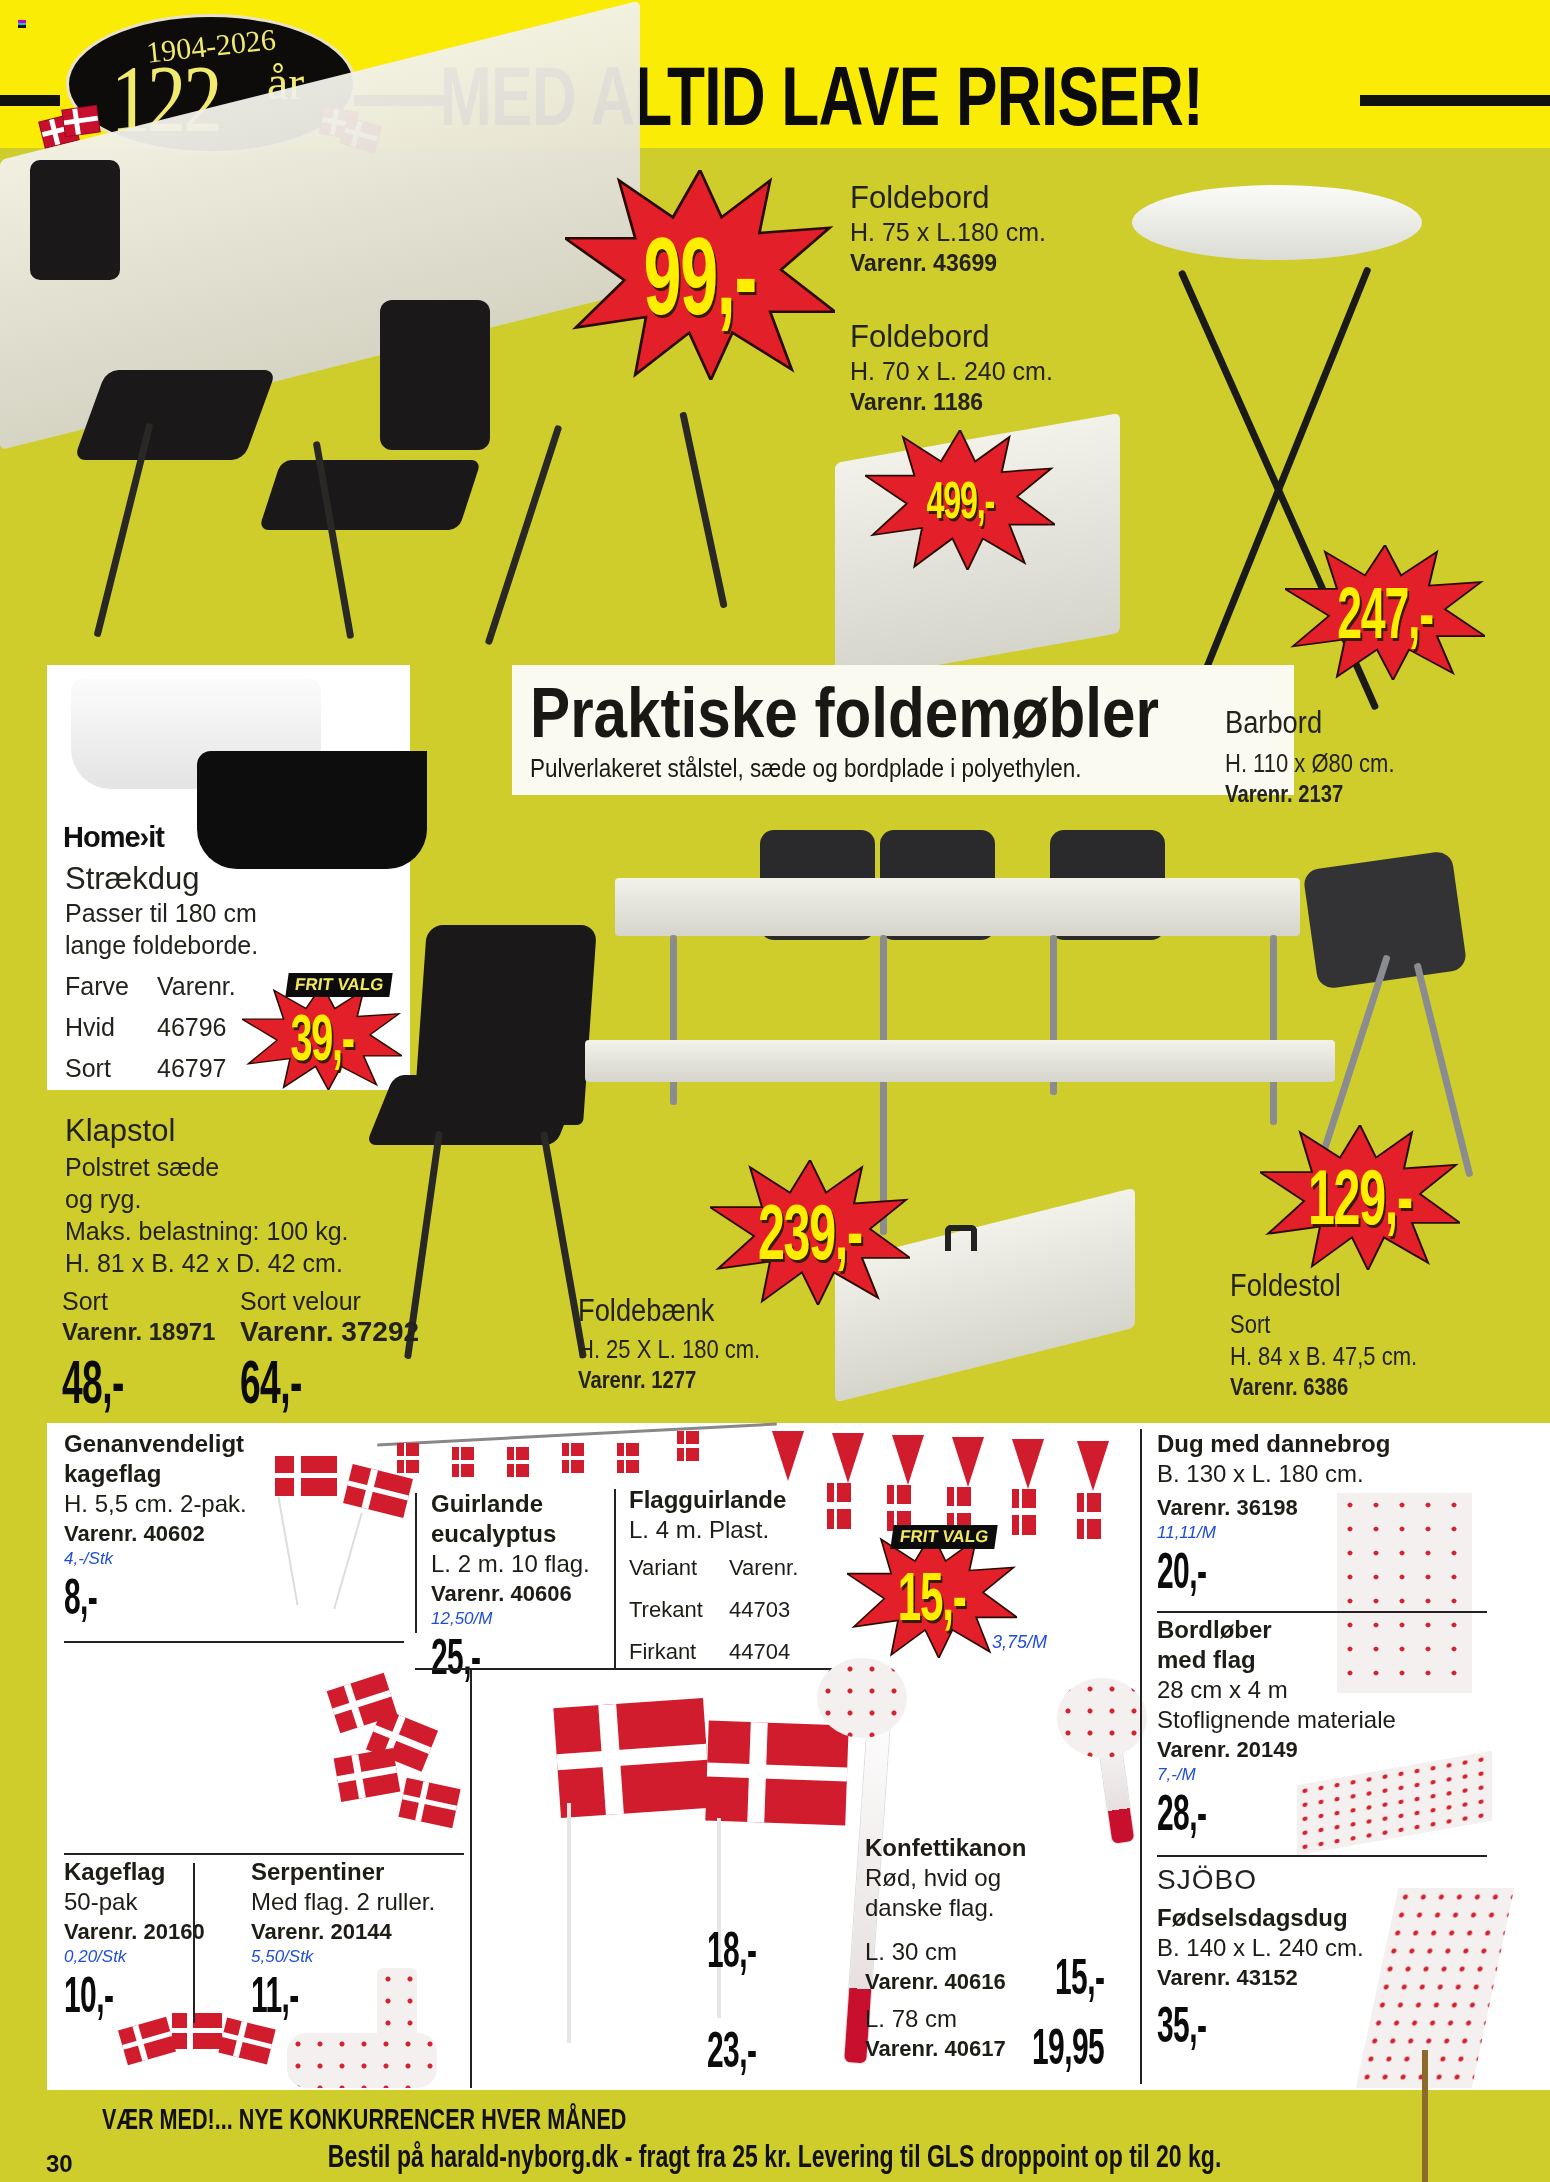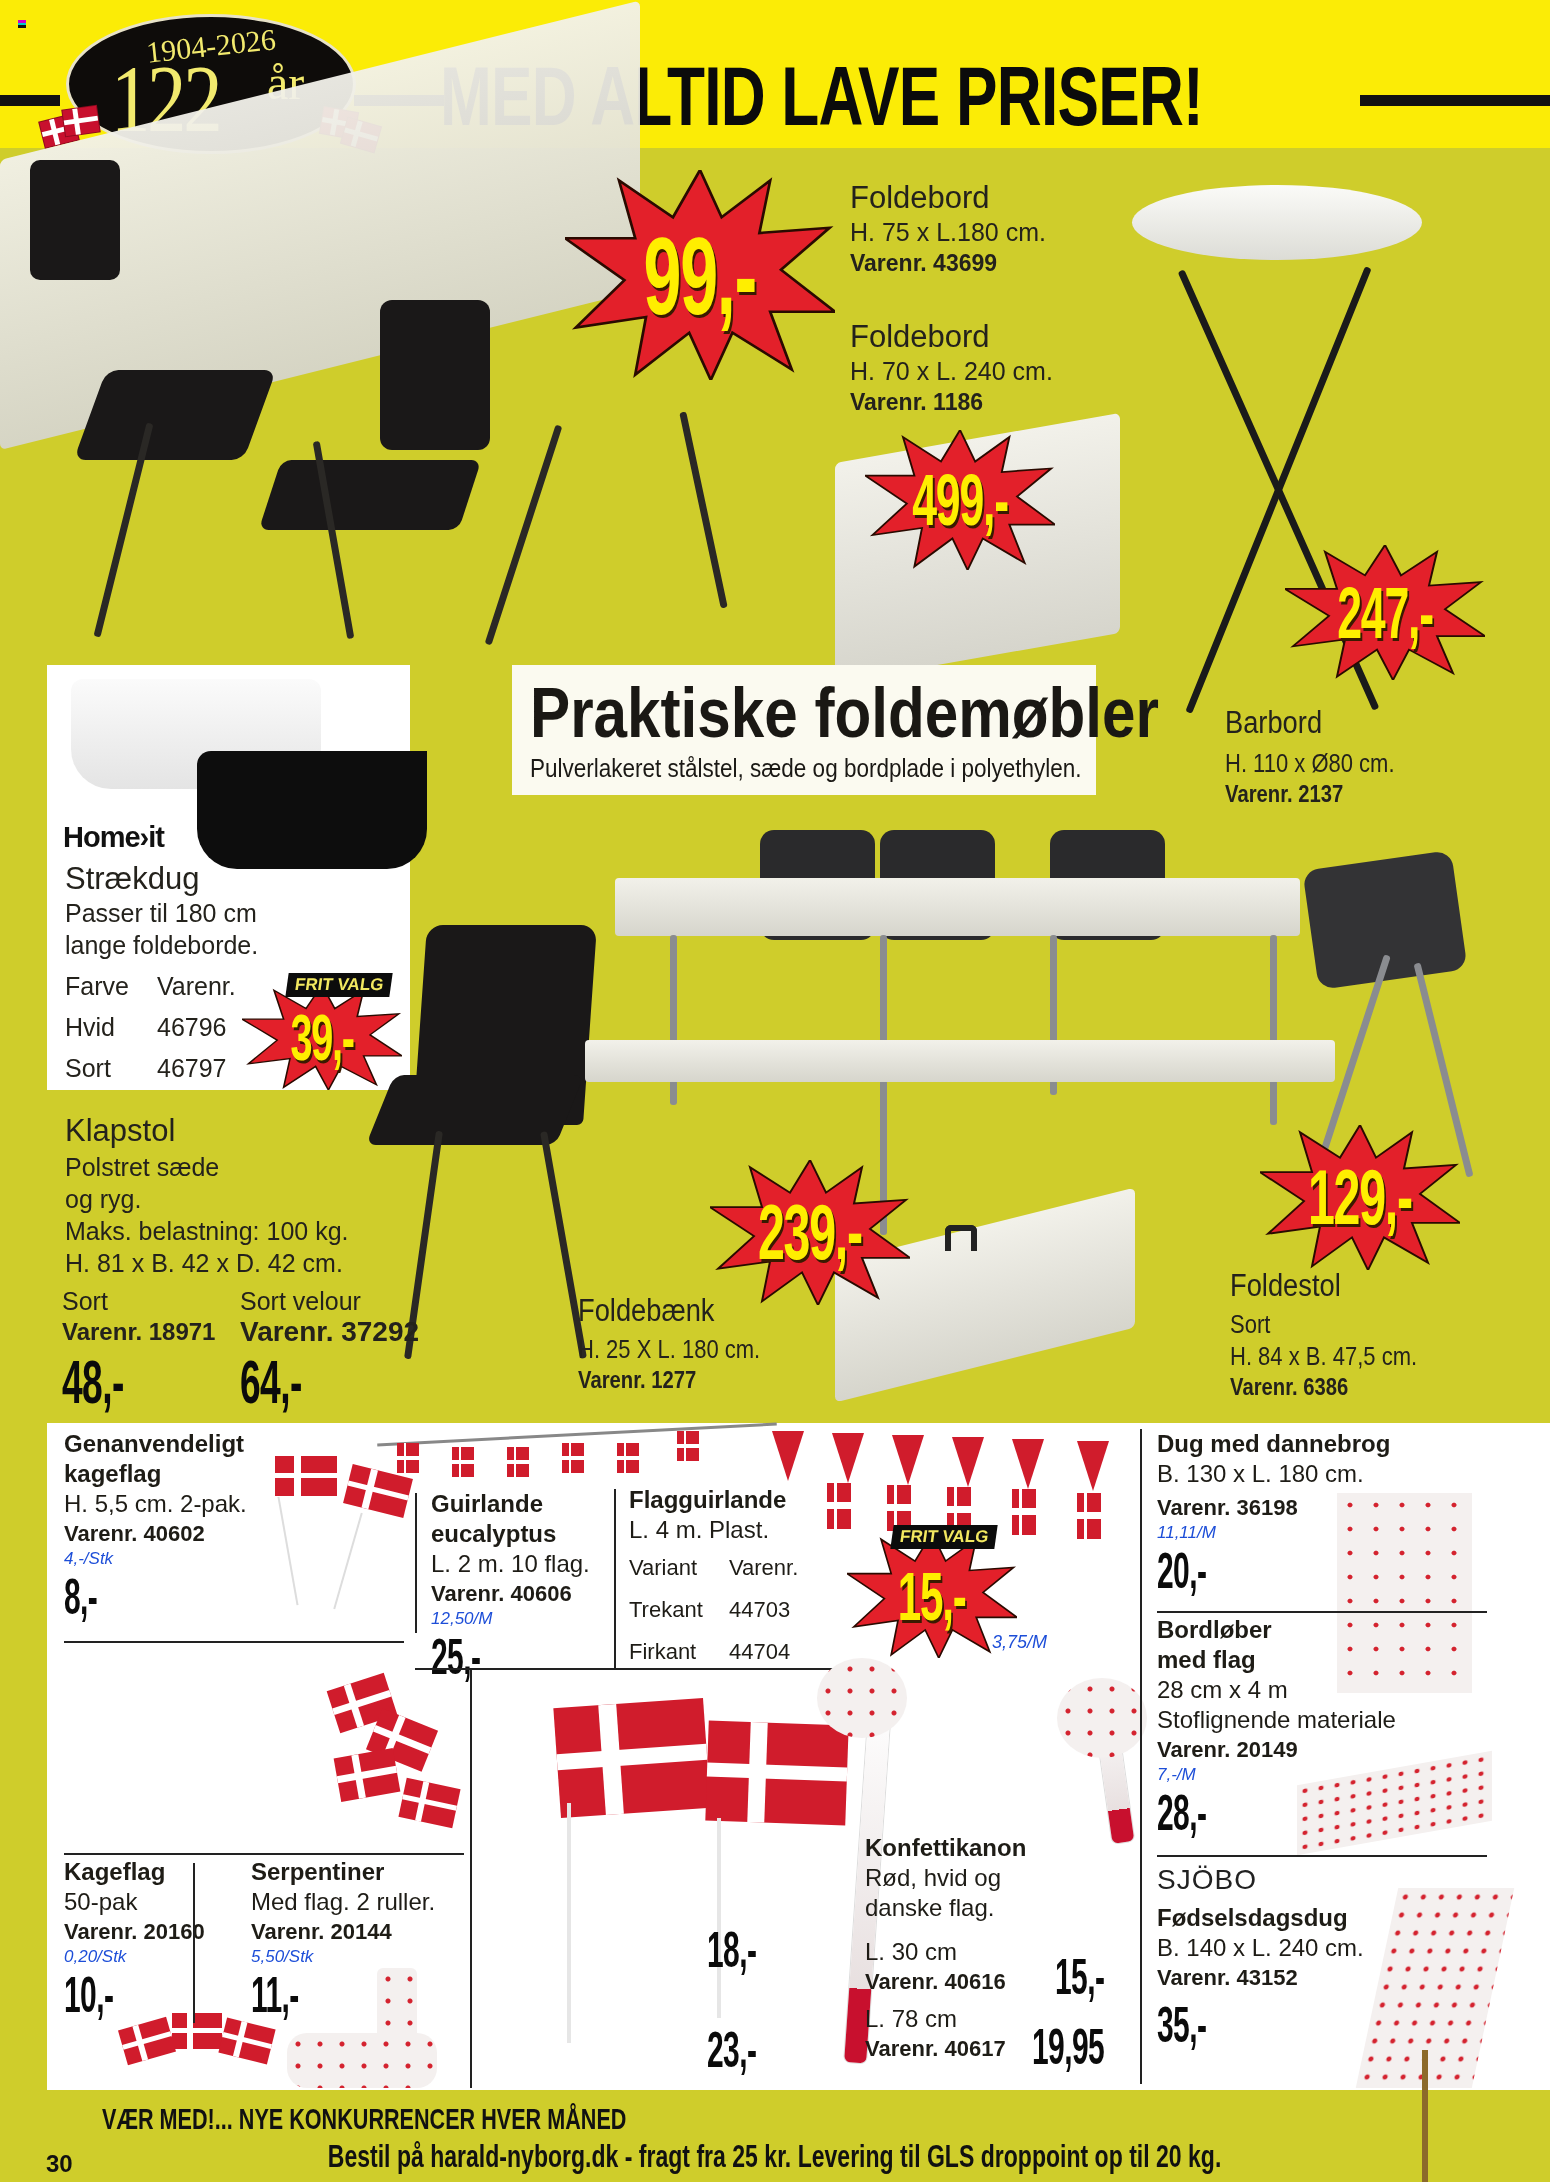--- a/index.html
+++ b/index.html
@@ -107,34 +107,34 @@
       <polygon points="50,0 58,18 76,4 72,24 98,22 80,38 100,54 76,54 84,76 62,62 54,80 46,62 26,78 30,56 4,60 22,42 0,26 26,26 20,4 40,18" fill="#e3202a" stroke="#2a0a00" stroke-width="1"></polygon>
     </svg>
   <div class="ptxt" style="font-size:110px">
       <span>99,-</span>
     </div>
 </div>
 <div class="burst" style="left:865px;top:430px;width:190px;height:140px">
   <svg viewBox="0 0 100 80" preserveAspectRatio="none">
       <polygon points="50,0 58,18 76,4 72,24 98,22 80,38 100,54 76,54 84,76 62,62 54,80 46,62 26,78 30,56 4,60 22,42 0,26 26,26 20,4 40,18" fill="#e3202a" stroke="#2a0a00" stroke-width="1"></polygon>
     </svg>
-  <div class="ptxt" style="font-size:72px">
+  <div class="ptxt" style="font-size:52px">
       <span>499,-</span>
     </div>
 </div>
 <div class="burst" style="left:1285px;top:545px;width:200px;height:135px">
   <svg viewBox="0 0 100 80" preserveAspectRatio="none">
       <polygon points="50,0 58,18 76,4 72,24 98,22 80,38 100,54 76,54 84,76 62,62 54,80 46,62 26,78 30,56 4,60 22,42 0,26 26,26 20,4 40,18" fill="#e3202a" stroke="#2a0a00" stroke-width="1"></polygon>
     </svg>
   <div class="ptxt" style="font-size:72px">
       <span>247,-</span>
     </div>
 </div>
 
-<div class="abs" style="left:512px;top:665px;width:584px;height:130px;background:#fbfaf0">
+<div class="abs" style="left:512px;top:665px;width:782px;height:130px;background:#fbfaf0">
   <div class="abs" style="left:18px;top:8px;font-size:70px;line-height:80px;font-weight:700;transform:scaleX(.86);transform-origin:left;white-space:nowrap;color:#1a1814">Praktiske foldemøbler</div>
   <div class="abs" style="left:18px;top:88px;font-size:25px;line-height:30px;transform:scaleX(.9);transform-origin:left;white-space:nowrap;color:#1a1814">Pulverlakeret stålstel, sæde og bordplade i polyethylen.</div>
 </div>
 
 <div class="abs" style="left:1225px;top:705px">
   <div class="ptitle narrow">Barbord</div>
   <div class="pline narrow" style="margin-top:6px">H. 110 x  Ø80 cm.</div>
   <div class="pvar narrow">Varenr. 2137</div>
 </div>
 

